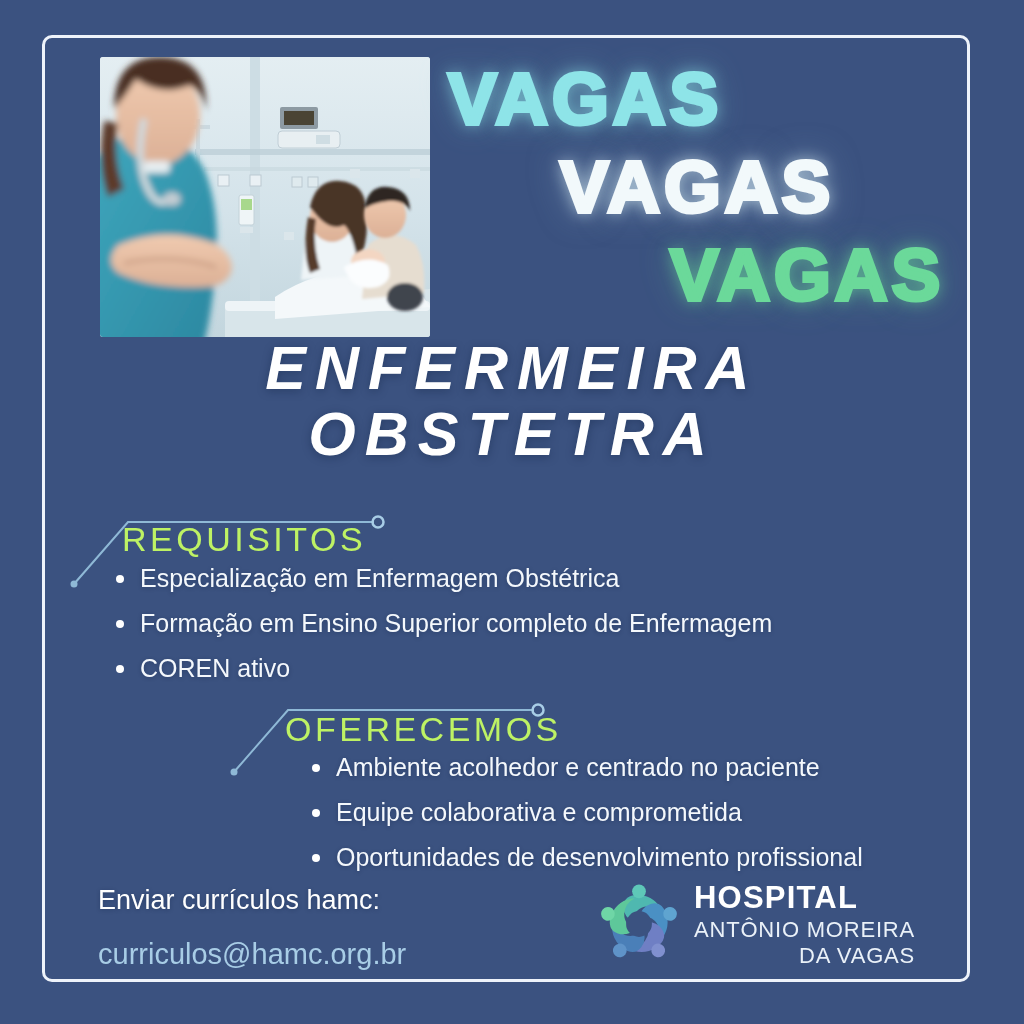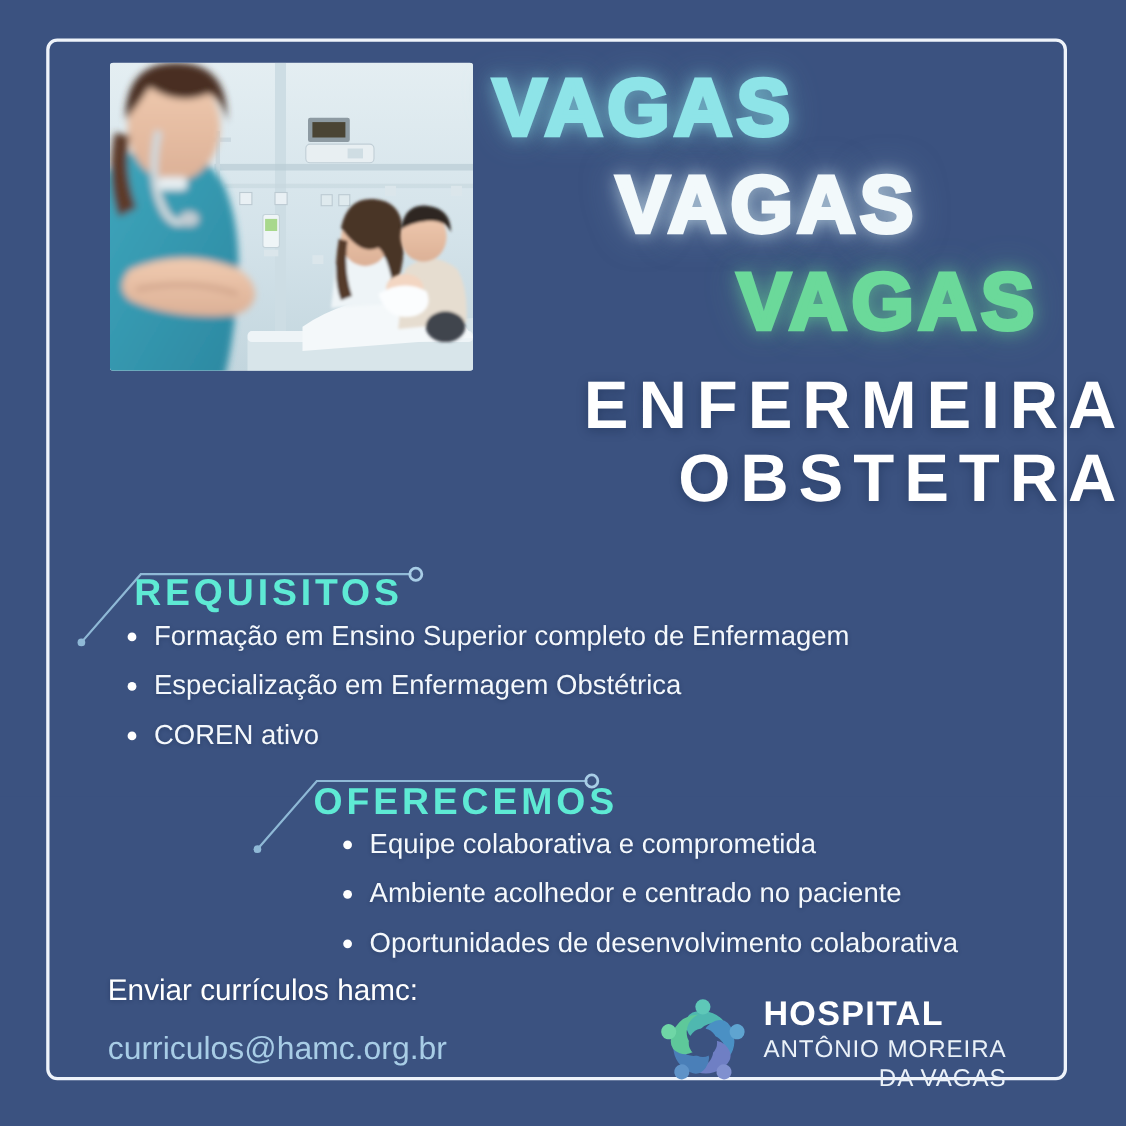--- a/index.html
+++ b/index.html
@@ -76,39 +76,40 @@
   .v1 .inner { -webkit-text-stroke-color: #8ee4e8; }
   .v2 .inner { -webkit-text-stroke-color: #f2f9fb; }
   .v3 .inner { -webkit-text-stroke-color: #6bd99a; }
 
   
   .job-title {
     position: absolute;
     left: 0;
     top: 336px;
     width: 1024px;
-    text-align: right;
+    text-align: center;
     color: #ffffff;
     font-size: 61px;
     font-weight: 700;
     letter-spacing: 9px;
     line-height: 1.08;
     text-shadow: 0 2px 10px rgba(10,25,55,.35);
+    font-style: italic;
   }
   .job-title .line2 { display: block; }
 
   
   .section { position: absolute; }
   .deco { position: absolute; left: 0; top: 0; overflow: visible; }
 
   .sec-head {
     position: absolute;
-    color: #5eead4;
+    color: #bef264;
     font-size: 34px;
-    font-weight: 700;
+    font-weight: 400;
     letter-spacing: 3.5px;
     line-height: 1;
     white-space: nowrap;
   }
 
   .bullets { position: absolute; list-style: none; }
   .bullets li {
     position: relative;
     color: #f4f8fc;
     font-size: 25px;
@@ -158,21 +159,20 @@
   }
 
   
   .logo {
     position: absolute;
     left: 596px;
     top: 880px;
     display: flex;
     align-items: center;
     gap: 12px;
-    margin-top: 24px;
   }
   .logo-mark { width: 86px; height: 86px; flex: 0 0 auto; }
   .logo-mark svg { display: block; width: 100%; height: 100%; }
   .logo-text { line-height: 1; padding-top: 2px; }
   .logo-word {
     color: #ffffff;
     font-size: 31px;
     font-weight: 700;
     letter-spacing: 1.2px;
     line-height: 1.02;
@@ -301,37 +301,37 @@
 
   <div class="section" id="sec-req">
     <svg class="deco" width="330" height="80" viewBox="0 0 330 80">
       <path d="M6 72 L60 10 L306 10" stroke="#8fb9d6" stroke-width="2" fill="none"></path>
       <circle cx="6" cy="72" r="3.5" fill="#8fb9d6"></circle>
       <circle cx="310" cy="10" r="5.5" fill="none" stroke="#a8cde6" stroke-width="2.5"></circle>
     </svg>
   </div>
   <div class="sec-head" id="req-head">REQUISITOS</div>
   <ul class="bullets" id="req-list">
+    <li>Especialização em Enfermagem Obstétrica</li>
     <li>Formação em Ensino Superior completo de Enfermagem</li>
-    <li>Especialização em Enfermagem Obstétrica</li>
     <li>COREN ativo</li>
   </ul>
 
   <div class="section" id="sec-ofe">
     <svg class="deco" width="330" height="80" viewBox="0 0 330 80">
       <path d="M6 72 L60 10 L306 10" stroke="#8fb9d6" stroke-width="2" fill="none"></path>
       <circle cx="6" cy="72" r="3.5" fill="#8fb9d6"></circle>
       <circle cx="310" cy="10" r="5.5" fill="none" stroke="#a8cde6" stroke-width="2.5"></circle>
     </svg>
   </div>
   <div class="sec-head" id="ofe-head">OFERECEMOS</div>
   <ul class="bullets" id="ofe-list">
+    <li>Ambiente acolhedor e centrado no paciente</li>
     <li>Equipe colaborativa e comprometida</li>
-    <li>Ambiente acolhedor e centrado no paciente</li>
-    <li>Oportunidades de desenvolvimento colaborativa</li>
+    <li>Oportunidades de desenvolvimento profissional</li>
   </ul>
 
   <div class="contact">
     <div class="contact-label">Enviar  currículos hamc:</div>
     <div class="contact-email">curriculos@hamc.org.br</div>
   </div>
 
   <div class="logo">
     <div class="logo-mark">
       <svg viewBox="0 0 100 100" aria-hidden="true">

